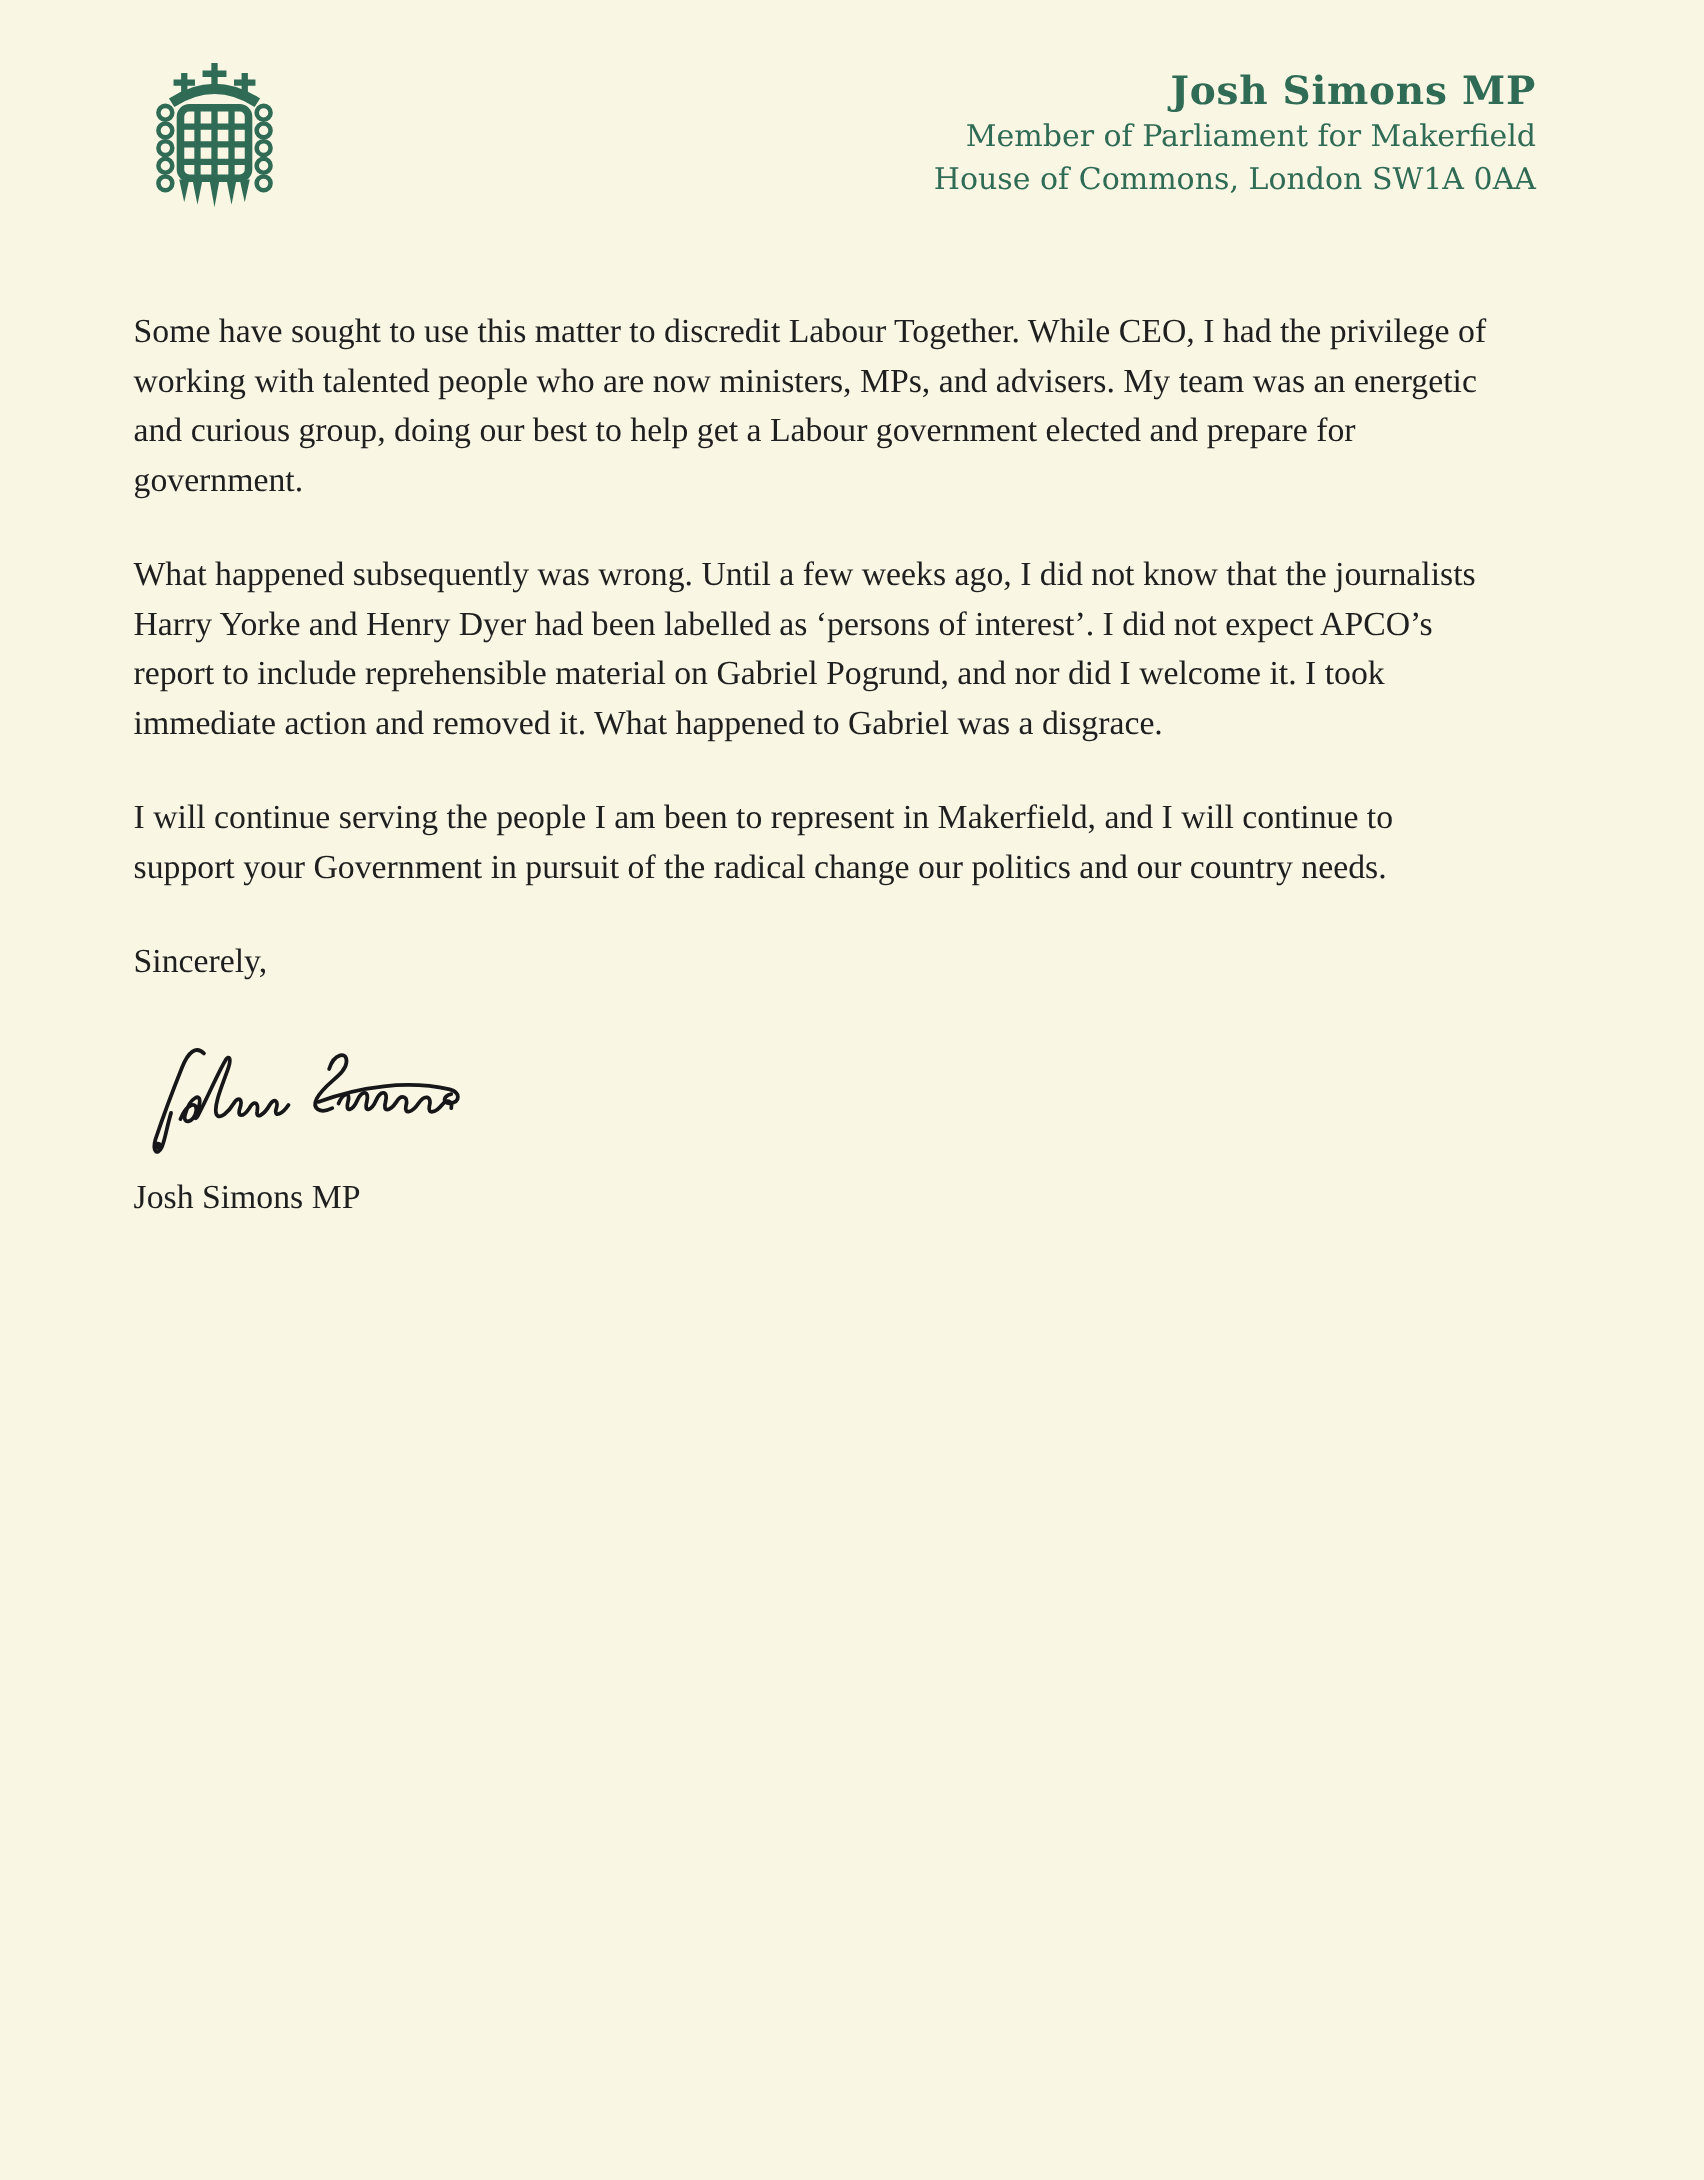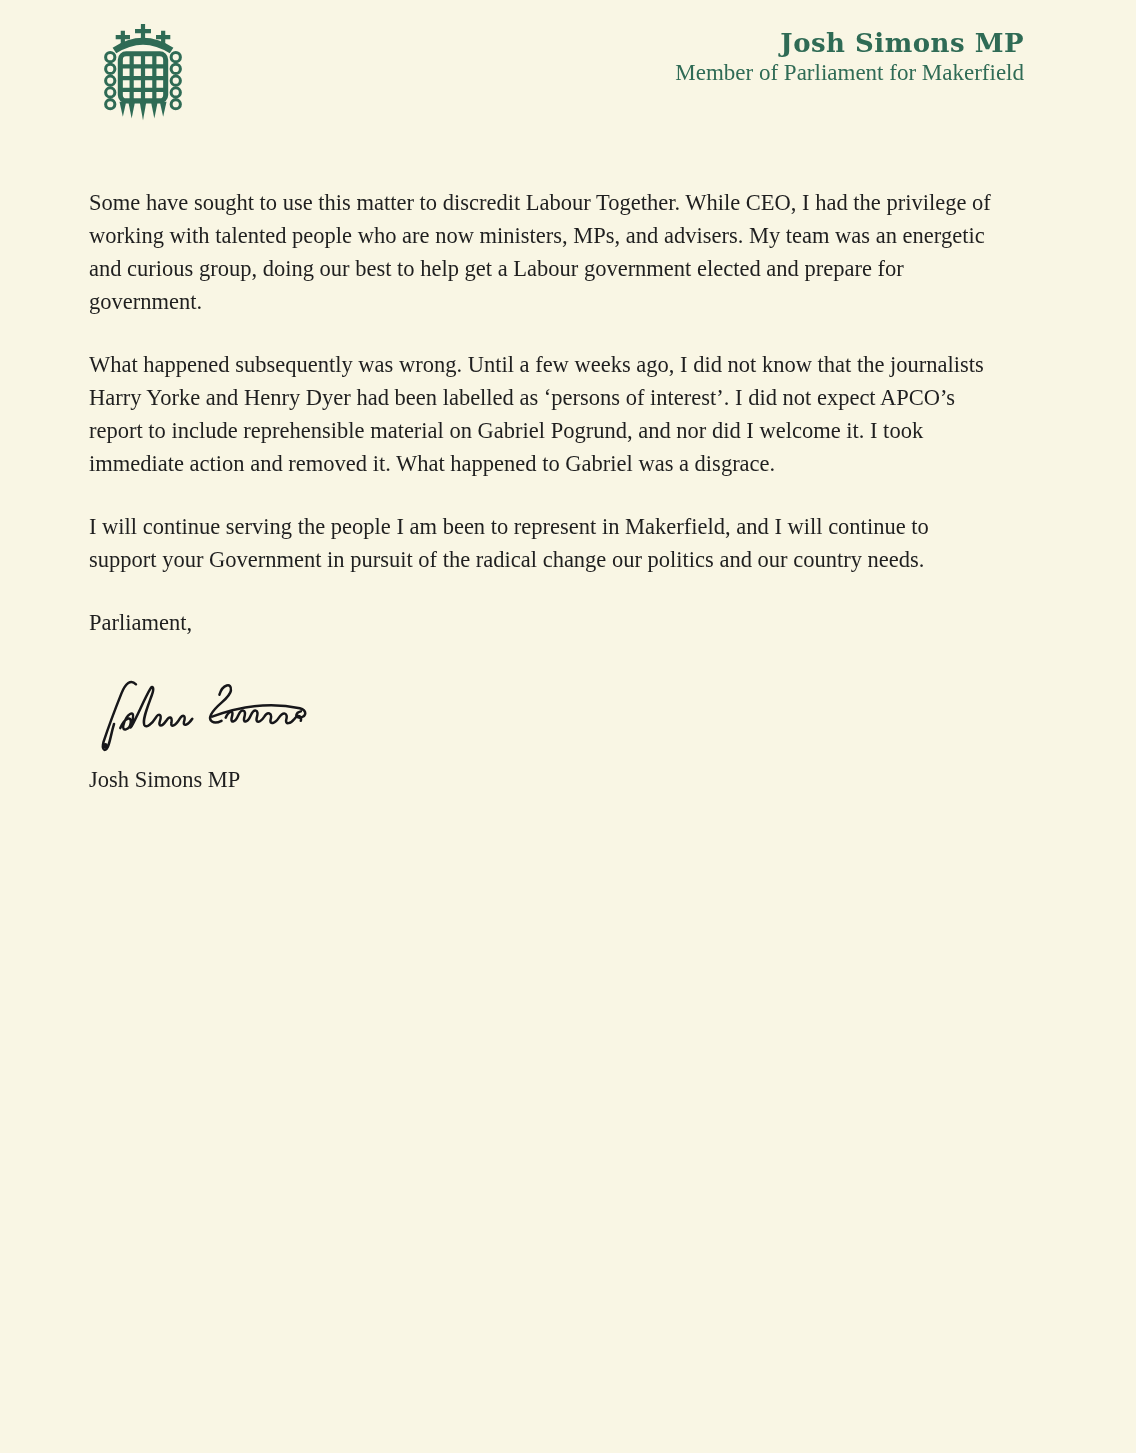--- a/index.html
+++ b/index.html
@@ -5,21 +5,21 @@
   html, body { margin: 0; padding: 0; }
   body { background: #e9e7da; font-family: "Liberation Serif", serif; }
 
   .page {
     width: 1136px;
     height: 1453px;
     margin: 0 auto;
     background: #f9f6e4;
     position: relative;
     box-sizing: border-box;
-    padding: 24px 112px 0 89px;
+    padding: 42px 112px 0 89px;
     overflow: hidden;
   }
 
   .letterhead {
     display: flex;
     justify-content: space-between;
     align-items: flex-start;
   }
 
   .crest {
@@ -35,23 +35,22 @@
     font-family: "DejaVu Serif", serif;
     margin-top: 4px;
   }
   .contact-name {
     font-weight: bold;
     font-size: 26px;
     line-height: 30px;
     letter-spacing: 0.5px;
   }
   .contact-line {
-    font-size: 23px;
+    font-size: 20px;
     line-height: 29px;
-    font-family: Liberation Serif, serif;
   }
 
   .letter-body {
     margin-top: 62px;
     font-size: 22.5px;
     line-height: 33px;
     color: #1f1f1f;
     max-width: 905px;
   }
   .letter-body p { margin: 0 0 30px 0; }
@@ -119,29 +118,30 @@
         <circle cx="89" cy="53" r="5.5"></circle>
         <circle cx="89" cy="67" r="5.5"></circle>
         <circle cx="89" cy="81" r="5.5"></circle>
         <circle cx="89" cy="95" r="5.5"></circle>
       </g>
     </svg>
 
     <div class="contact-block">
       <div class="contact-name">Josh Simons MP</div>
       <div class="contact-line">Member of Parliament for Makerfield</div>
+      <div class="contact-line">House of Commons, London SW1A 0AA</div>
     </div>
 
   </div>
 
   <div class="letter-body">
     <p>Some have sought to use this matter to discredit Labour Together. While CEO, I had the privilege of working with talented people who are now ministers, MPs, and advisers. My team was an energetic and curious group, doing our best to help get a Labour government elected and prepare for government.</p>
     <p>What happened subsequently was wrong. Until a few weeks ago, I did not know that the journalists Harry Yorke and Henry Dyer had been labelled as ‘persons of interest’. I did not expect APCO’s report to include reprehensible material on Gabriel Pogrund, and nor did I welcome it. I took immediate action and removed it. What happened to Gabriel was a disgrace.</p>
     <p>I will continue serving the people I am been to represent in Makerfield, and I will continue to support your Government in pursuit of the radical change our politics and our country needs.</p>
-    <p class="closing">Parliament,</p>
+    <p class="closing">Sincerely,</p>
 
     <div class="signature-wrap">
       <svg class="signature-svg" width="240" height="90" viewBox="0 0 230 85" xmlns="http://www.w3.org/2000/svg" fill="none" stroke="#17171a" stroke-width="2.4" stroke-linecap="round">
 
         <path d="M45,14 C40,9 35,13 31,23 C25,38 18,57 14,69 C12,76 15,80 18,74 C20,70 21,62 24,52"></path>
         <circle cx="15.5" cy="73" r="2.6" fill="#17171a" stroke="none"></circle>
 
         <path d="M30,56 C34,46 41,44 40,51 C39,58 31,60 33,53 C36,42 44,38 42,47 C41,53 38,58 41,54 C47,43 54,26 59,18 C61,15 63,17 60,25 C56,36 51,48 53,53 C55,57 61,51 64,46 C67,41 70,43 68,49 C66,55 70,55 74,49 C77,44 80,45 79,51 C78,56 83,54 87,47 C90,42 93,44 91,50 C90,55 95,53 99,47"></path>
 
         <path d="M125,24 C128,14 137,12 136,20 C135,28 122,33 117,43 C114,49 119,53 127,49"></path>

